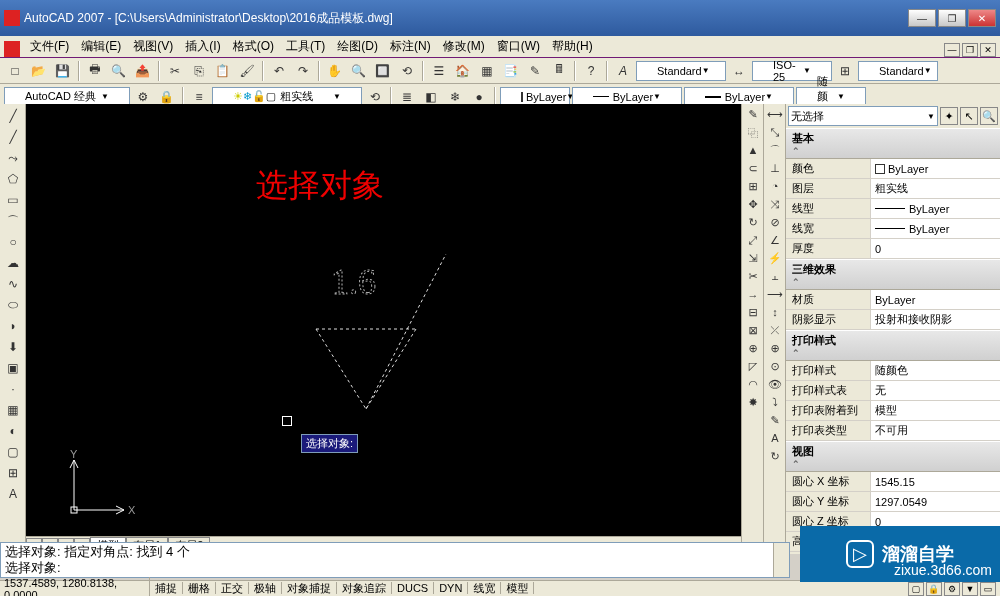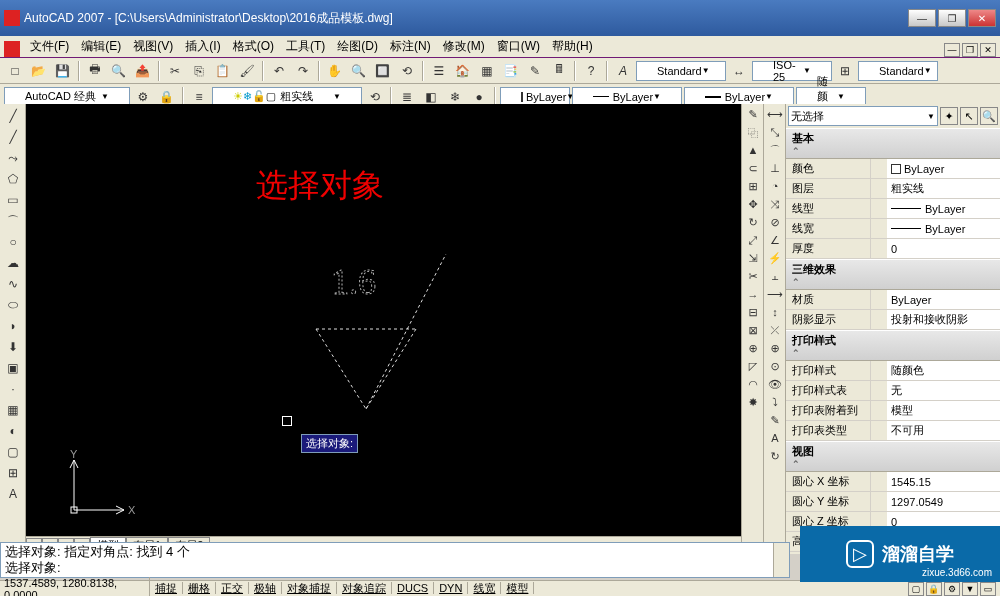--- a/index.html
+++ b/index.html
@@ -51,38 +51,38 @@
 .tabs-row .tab { padding: 0 6px; border: 1px solid #888; background: #fff; }
 .tabs-row .tab.inactive { background: #ece9d8; }
 
 .props-panel { width: 215px; background: #ece9d8; border-left: 1px solid #aca899; display: flex; flex-direction: column; font-size: 11px; overflow: hidden; }
 .props-header { height: 24px; display: flex; align-items: center; padding: 2px; gap: 2px; }
 .props-header .selector { flex: 1; height: 20px; border: 1px solid #7f9db9; background: #fff; padding: 0 2px; display: flex; align-items: center; }
 .props-header .selector .drop { margin-left: auto; font-size: 8px; }
 .props-header .ic { width: 18px; height: 18px; border: 1px solid #888; background: #ece9d8; display: flex; align-items: center; justify-content: center; }
 .props-cat { background: linear-gradient(#e8e8e8,#d0d0d0); padding: 2px 6px; font-weight: bold; border-top: 1px solid #fff; border-bottom: 1px solid #aca899; display: flex; justify-content: flex-start; flex-direction: column; }
 .props-cat .chev { font-size: 9px; color: #666; }
-.props-row { display: flex; border-bottom: 1px solid #d4d0c8; gap: 16px; }
+.props-row { display: flex; border-bottom: 1px solid #d4d0c8; }
 .props-row .k { width: 85px; padding: 2px 6px; background: #ece9d8; border-right: 1px solid #d4d0c8; }
 .props-row .v { flex: 1; padding: 2px 4px; background: #fff; display: flex; align-items: center; }
 .props-row .v .sw { width: 10px; height: 10px; border: 1px solid #333; background: #fff; margin-right: 3px; }
 .props-row .v .ln { flex: 0 0 30px; border-top: 1px solid #000; margin-right: 4px; }
 
 .command-area { position: absolute; bottom: 18px; left: 0; right: 210px; height: 36px; background: #fff; border: 1px solid #7f9db9; font-size: 13px; font-family: SimSun; padding: 1px 4px; line-height: 16px; }
 .command-area .scroll { position: absolute; right: 0; top: 0; bottom: 0; width: 16px; background: #ece9d8; border-left: 1px solid #aca899; }
 
 .statusbar { position: absolute; bottom: 0; left: 0; right: 0; height: 16px; background: #ece9d8; border-top: 1px solid #aca899; display: flex; align-items: center; font-size: 11px; }
 .statusbar .coords { width: 150px; padding: 0 4px; border-right: 1px solid #aca899; }
-.statusbar .mode { padding: 0 5px; border-right: 1px solid #aca899; cursor: default; text-decoration: underline; }
+.statusbar .mode { padding: 0 5px; border-right: 1px solid #aca899; cursor: default; }
 .statusbar .icons { margin-left: auto; display: flex; gap: 2px; padding: 0 4px; }
 .statusbar .sic { width: 16px; height: 14px; border: 1px solid #888; background: #ece9d8; font-size: 9px; display: flex; align-items: center; justify-content: center; }
 
 .watermark { position: absolute; right: 0; bottom: 14px; width: 200px; height: 56px; background: #0a6aa8; color: #fff; display: flex; align-items: center; justify-content: center; font-size: 18px; gap: 8px; }
 .watermark .play { width: 28px; height: 28px; border: 2px solid #fff; border-radius: 6px; display: flex; align-items: center; justify-content: center; }
-.watermark .url { font-size: 10px; position: absolute; bottom: 4px; right: 8px; }
+.watermark .url { font-size: 14px; position: absolute; bottom: 4px; right: 8px; }
 
 svg.roughness line, svg.roughness path { stroke: #ddd; stroke-width: 1; stroke-dasharray: 3 3; fill: none; }
 svg.ucs-svg line { stroke: #fff; stroke-width: 1; }
 svg.ucs-svg text { fill: #999; font-size: 11px; }
 </style>
 </head>
 <body>
 
 <div class="titlebar">
   <div class="icon"></div>

